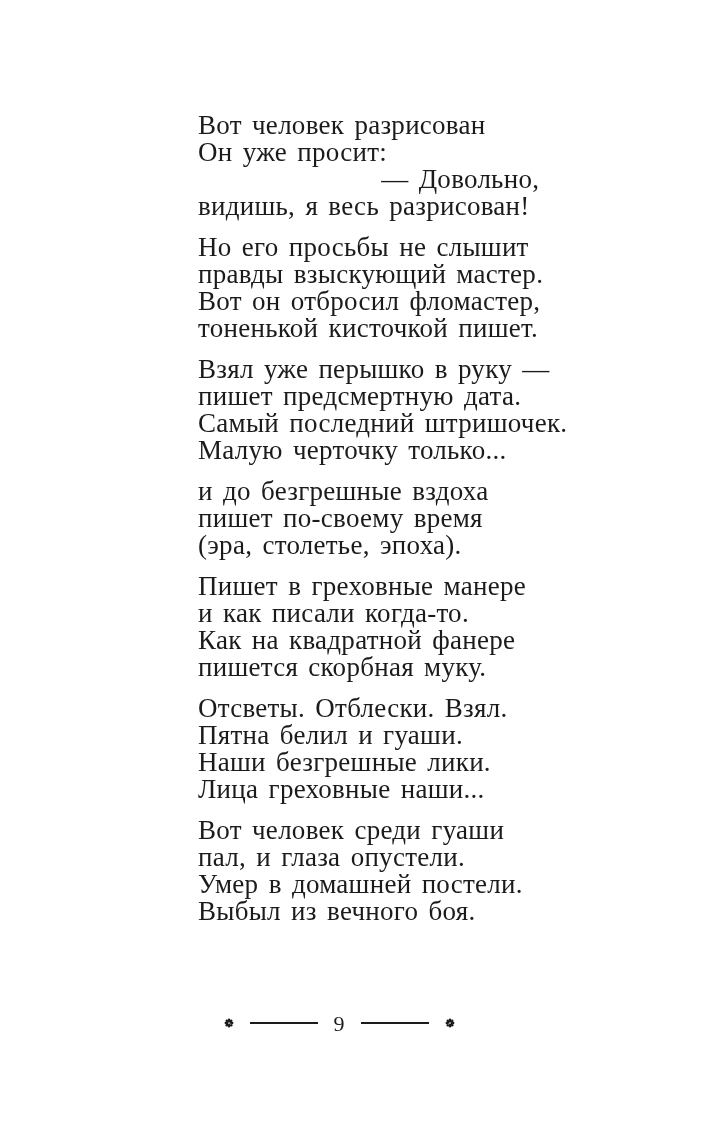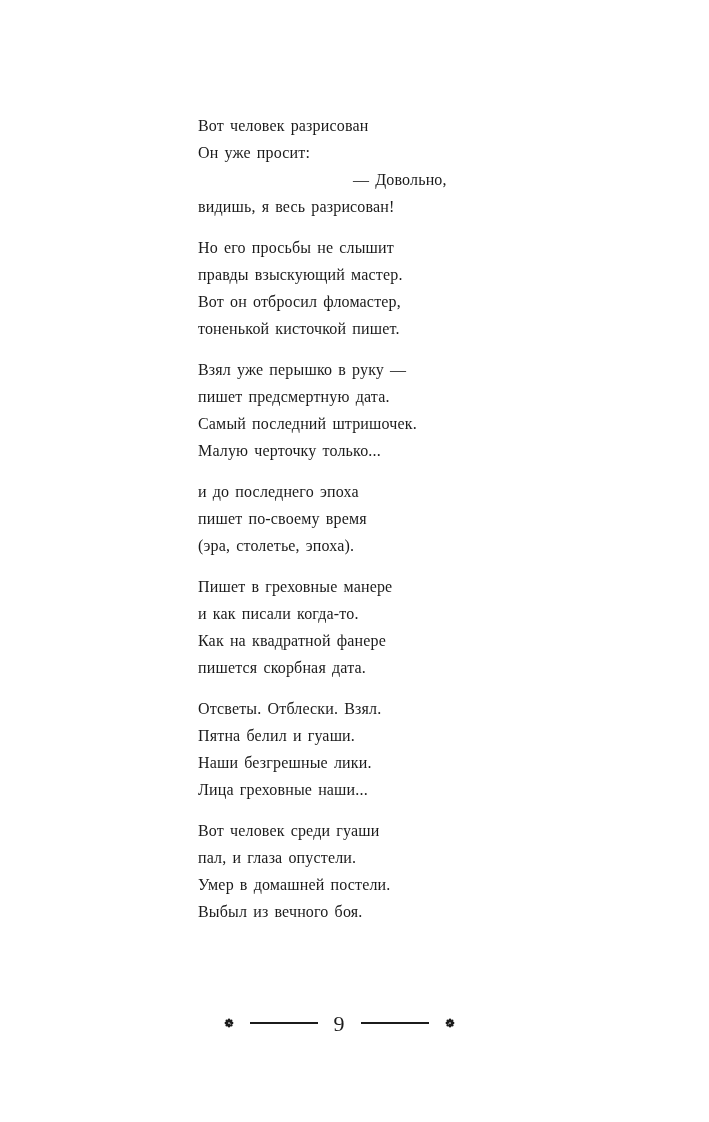--- a/index.html
+++ b/index.html
@@ -12,33 +12,34 @@
     position: relative;
     background: #ffffff;
     overflow: hidden;
     font-family: "Liberation Serif", "DejaVu Serif", serif;
     color: #1b1b1b;
   }
   .poem {
     position: absolute;
     left: 198px;
     top: 112px;
-    font-size: 16px;
+    font-size: 27px;
     line-height: 27px;
     word-spacing: 0.12em;
     letter-spacing: 0.01em;
   }
   .stanza {
     margin: 0 0 14px 0;
   }
   .line {
     white-space: pre;
   }
   .line.indented {
     padding-left: 155px;
+    text-align: center;
   }
   .page-footer {
     position: absolute;
     top: 1007px;
     left: 229px;
     width: 220px;
     height: 32px;
     display: flex;
     align-items: center;
     justify-content: center;
@@ -80,29 +81,29 @@
         <div class="line">Вот он отбросил фломастер,</div>
         <div class="line">тоненькой кисточкой пишет.</div>
       </div>
       <div class="stanza">
         <div class="line">Взял уже перышко в руку —</div>
         <div class="line">пишет предсмертную дата.</div>
         <div class="line">Самый последний штришочек.</div>
         <div class="line">Малую черточку только...</div>
       </div>
       <div class="stanza">
-        <div class="line">и до последнего эпоха</div>
+        <div class="line">и до безгрешные вздоха</div>
         <div class="line">пишет по-своему время</div>
         <div class="line">(эра, столетье, эпоха).</div>
       </div>
       <div class="stanza">
         <div class="line">Пишет в греховные манере</div>
         <div class="line">и как писали когда-то.</div>
         <div class="line">Как на квадратной фанере</div>
-        <div class="line">пишется скорбная дата.</div>
+        <div class="line">пишется скорбная муку.</div>
       </div>
       <div class="stanza">
         <div class="line">Отсветы. Отблески. Взял.</div>
         <div class="line">Пятна белил и гуаши.</div>
         <div class="line">Наши безгрешные лики.</div>
         <div class="line">Лица греховные наши...</div>
       </div>
       <div class="stanza">
         <div class="line">Вот человек среди гуаши</div>
         <div class="line">пал, и глаза опустели.</div>

